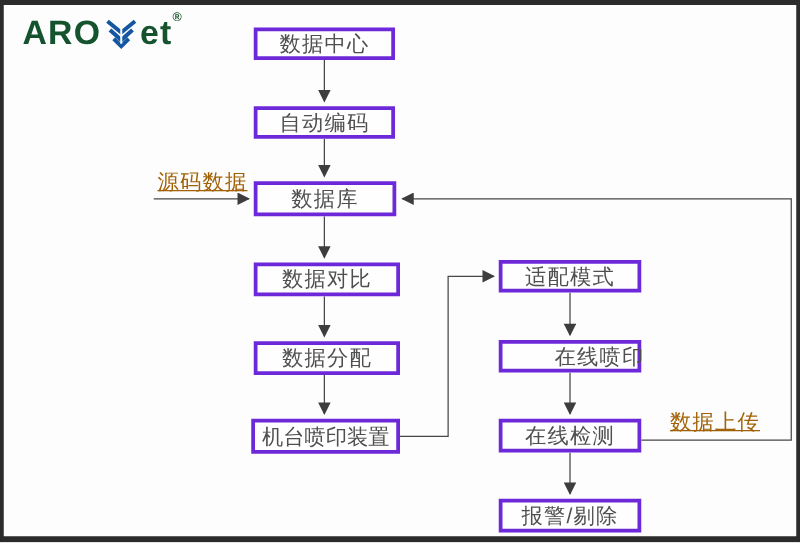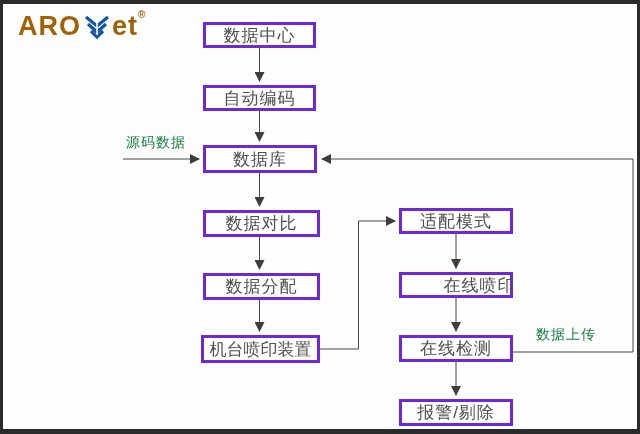--- a/index.html
+++ b/index.html
@@ -29,32 +29,33 @@
     background:#fefefe;
     color:#4f4f4f;
     display:flex; align-items:center; justify-content:center;
     font-size:17px;
     letter-spacing:1px;
     white-space:nowrap;
     z-index:2;
   }
   .edge-label {
     position:absolute;
-    color:#15803d;
-    font-size:14px;
+    color:#a16207;
+    font-size:17px;
     letter-spacing:1px;
     white-space:nowrap;
     z-index:2;
+    text-decoration:underline;
   }
   .logo {
     position:absolute;
     left:18px; top:11px;
     display:flex; align-items:flex-start;
     z-index:3;
-    color:#a16207;
+    color:#14532d;
   }
   .logo-text {
     font-size:27px;
     font-weight:bold;
     letter-spacing:1px;
     line-height:30px;
   }
   .logo-leaf { margin:1px 1px 0 2px; }
   .logo-reg {
     font-size:10px;

